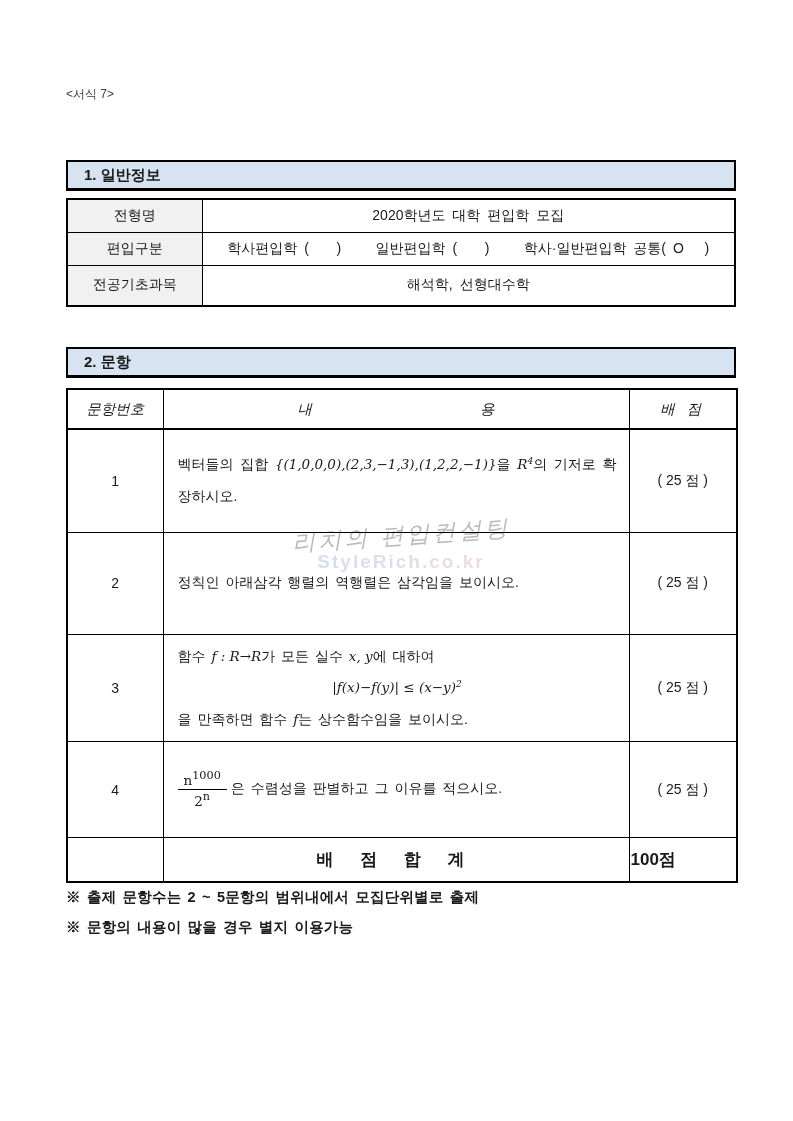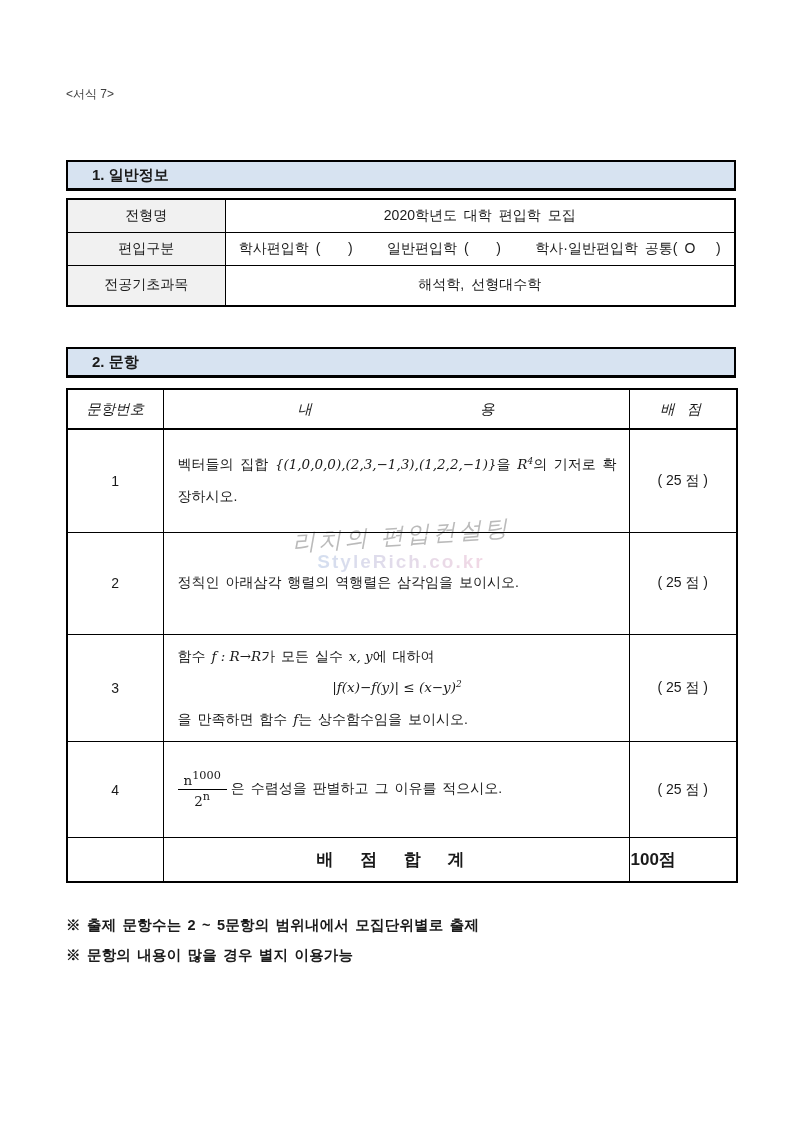--- a/index.html
+++ b/index.html
@@ -20,37 +20,37 @@
     position: absolute; left: 0; top: 106px; width: 793px;
     margin: 0; text-align: center;
     font-size: 21px; font-weight: bold; letter-spacing: 0.5px;
   }
 
   .sec-header {
     position: absolute; left: 66px; width: 670px; height: 31px;
     background: #d7e3f1;
     border: 2px solid #000; border-bottom-width: 3px;
     display: flex; align-items: center;
-    padding-left: 24px;
+    padding-left: 16px;
     font-size: 15px; font-weight: bold;
   }
   .sec-header.sec1 { top: 160px; }
   .sec-header.sec2 { top: 347px; }
 
   table { border-collapse: collapse; table-layout: fixed; }
   .info-table {
     position: absolute; left: 66px; top: 198px; width: 670px;
     border: 2px solid #000;
   }
   .info-table td {
     border: 1px solid #000;
     font-size: 14px; text-align: center; vertical-align: middle;
     word-spacing: 3px;
   }
-  .info-table td.lbl { width: 158px; background: #f1f1f1; word-spacing: normal; }
+  .info-table td.lbl { width: 135px; background: #f1f1f1; word-spacing: normal; }
   .info-table tr.r1 td { height: 33px; }
   .info-table tr.r2 td { height: 33px; white-space: pre-wrap; }
   .info-table tr.r3 td { height: 41px; }
 
   .q-area { position: absolute; left: 66px; top: 388px; width: 670px; }
   .watermark {
     position: absolute; left: 0; top: 132px; width: 100%;
     text-align: center; pointer-events: none; z-index: 0;
   }
   .wm-1 {
@@ -112,21 +112,20 @@
     font-family: "DejaVu Serif", serif; font-size: 13.5px;
     margin-right: 4px;
   }
   .frac .num { display: block; border-bottom: 1px solid #000; padding: 0 6px 1px; }
   .frac .den { display: block; padding-top: 1px; }
 
   .footnote {
     position: absolute; left: 66px;
     font-size: 14.5px; font-weight: bold; letter-spacing: 0.2px;
     word-spacing: 2px;
-    margin-top: 28px;
   }
   .fn1 { top: 888px; }
   .fn2 { top: 918px; }
 </style>
 </head>
 <body>
 
 <div class="page">
 
   <div class="form-tag">&lt;서식 7&gt;</div>

